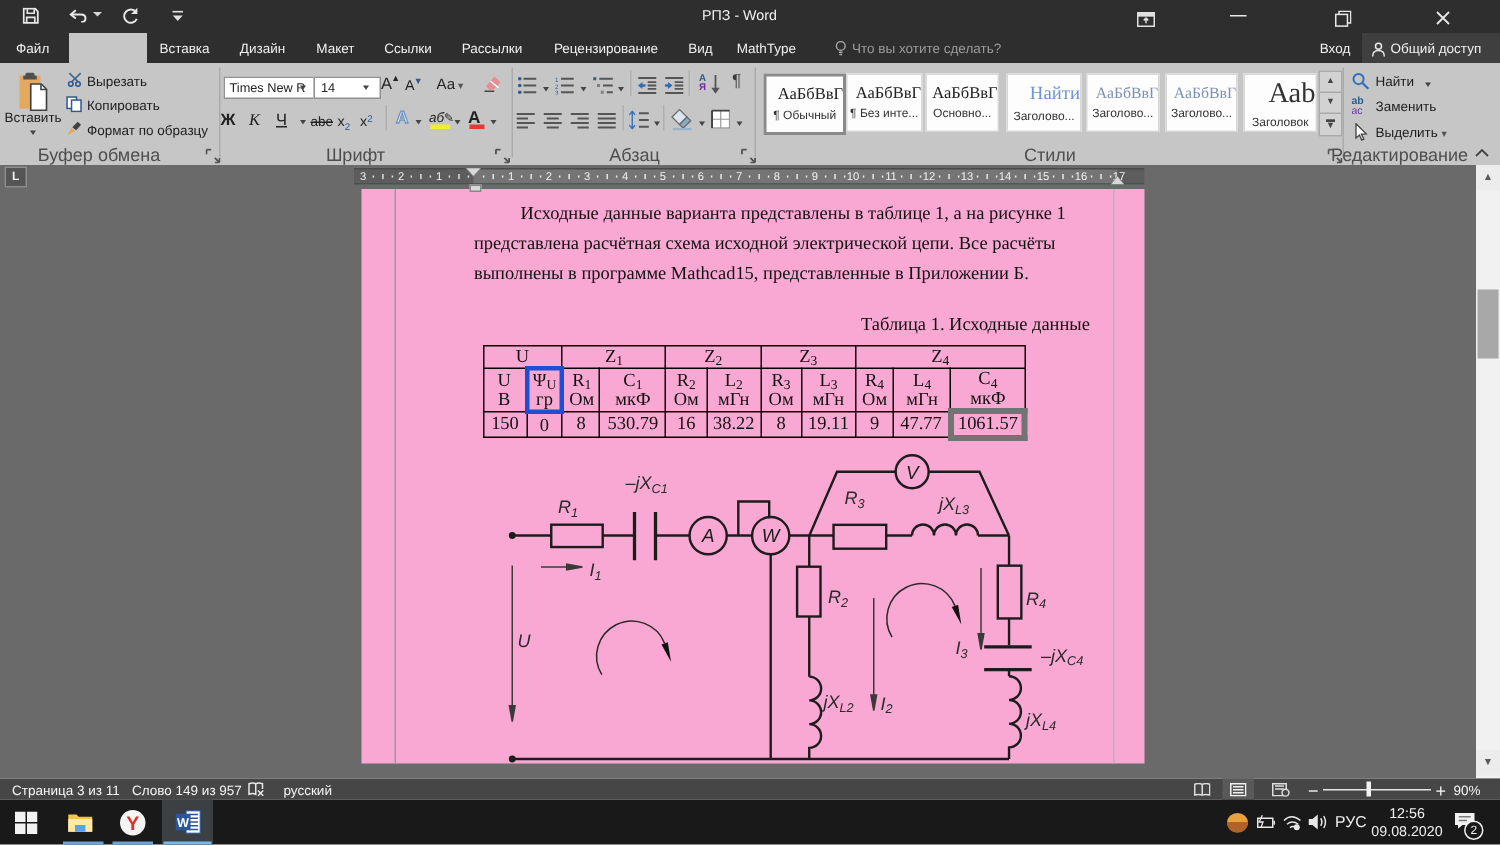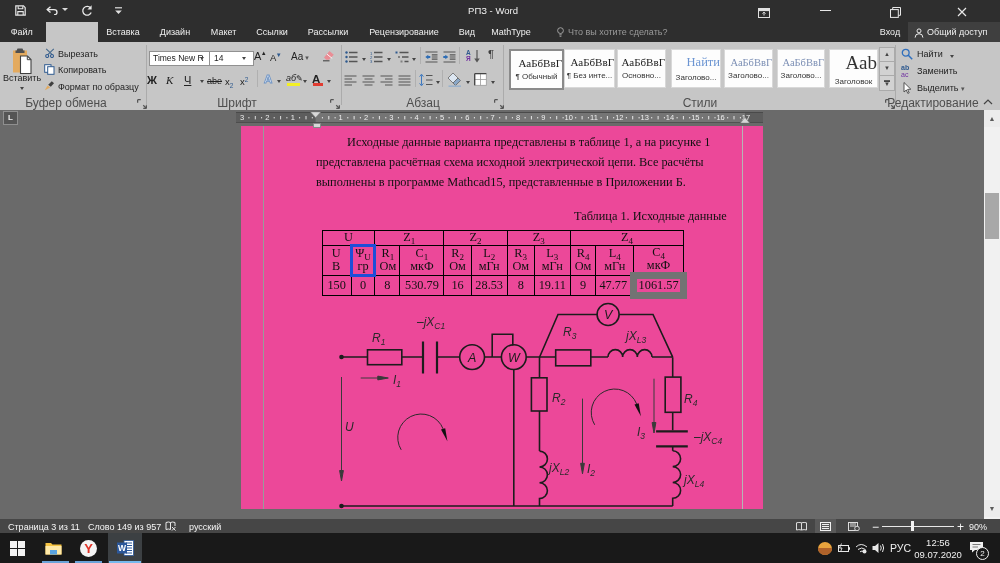--- a/index.html
+++ b/index.html
@@ -13,21 +13,21 @@
   
   #ribbon{left:0;top:42px;width:1000px;height:68px;background:#c6c6c6;}
   .gdiv{position:absolute;top:3px;width:1px;height:60px;background:#ababab;}
   .glabel{position:absolute;top:54px;height:12px;font-size:12px;color:#4e4e4e;text-align:center;}
   .launch{position:absolute;top:55px;width:10px;height:10px;}
   .stcard{position:absolute;top:7px;height:37px;background:#fdfdfd;border:1px solid #dcdcdc;overflow:hidden;text-align:center;}
   .stex{font-size:11.5px;white-space:nowrap;font-family:'Liberation Serif',serif;text-align:right;}
   .stlab{font-size:8px;color:#333;margin-top:3px;white-space:nowrap;}
   
   #docarea{left:0;top:110px;width:1000px;height:409px;background:#6a6a6a;}
-  #page{position:absolute;left:241px;top:16px;width:522px;height:383px;background:#ec4899;}
+  #page{position:absolute;left:241px;top:16px;width:522px;height:383px;background:#f9a8d4;}
   
   #statusbar{left:0;top:519px;width:1000px;height:14px;background:#464646;color:#f5f5f5;font-size:9px;}
   
   #taskbar{left:0;top:533px;width:1000px;height:30px;background:#191919;}
   table sub{line-height:0;font-size:9px;vertical-align:-2.5px;}
   table td{overflow:hidden;}
 </style>
 </head>
 <body>
 <div class="abs" id="titlebar">
@@ -320,26 +320,26 @@
             <td style="border:1px solid #000;padding:0;">R<sub style="font-size:9px">4</sub><br>Ом</td>
             <td style="border:1px solid #000;padding:0;">L<sub style="font-size:9px">4</sub><br>мГн</td>
             <td style="border:1px solid #000;padding:0;">C<sub style="font-size:9px">4</sub><br>мкФ</td>
           </tr>
           <tr style="height:16.4px;line-height:13.5px">
             <td style="border:1px solid #000;padding:0;margin-left:22px;">150</td>
             <td style="border:1px solid #000;padding:0;">0</td>
             <td style="border:1px solid #000;padding:0;">8</td>
             <td style="border:1px solid #000;padding:0;">530.79</td>
             <td style="border:1px solid #000;padding:0;">16</td>
-            <td style="border:1px solid #000;padding:0;">28.53</td>
+            <td style="border:1px solid #000;padding:0;">38.22</td>
             <td style="border:1px solid #000;padding:0;">8</td>
             <td style="border:1px solid #000;padding:0;">19.11</td>
             <td style="border:1px solid #000;padding:0;">9</td>
             <td style="border:1px solid #000;padding:0;">47.77</td>
-            <td style="border:7px solid #737373;padding:0;margin-left:16px;">1061.57</td>
+            <td style="border:4px solid #737373;padding:0;margin-left:16px;">1061.57</td>
           </tr>
         </tbody>
       </table>
 <svg style="position:absolute;left:0;top:0" width="522" height="383" viewBox="0 0 522 383">
 <g fill="none" stroke="#1c1c1c" stroke-width="1.6">
 <path d="M100.5 231 H126.5 M160.8 231 H181 M197 231 H218.7 M243.5 231 H260.4 M285.2 231 H298.5 M298.5 231 H314.7 M349.8 231 H367 M411 231 H431.7"></path>
 <rect x="126.5" y="223.8" width="34.3" height="14.9"></rect>
 <path d="M182 215.4 V247.5 M196 215.4 V247.5" stroke-width="2.2"></path>
 <circle cx="231.1" cy="231.1" r="12.4"></circle>
 <path d="M251.2 231 V208.3 H271.8 V219.5"></path>
@@ -559,19 +559,19 @@
   <svg class="abs" style="left:855px;top:9px" width="13" height="12" viewBox="0 0 13 12">
     <path d="M1 5 Q6 0 12 5 M3 7.5 Q6.5 4.5 10.5 7.5 M5 9.8 Q7 8.2 9 9.8" fill="none" stroke="#e8e8e8" stroke-width="1"></path>
     <circle cx="9.5" cy="9.5" r="2" fill="#e8e8e8"></circle>
   </svg>
   <svg class="abs" style="left:872px;top:9px" width="13" height="12" viewBox="0 0 13 12">
     <path d="M0.5 4 H3 L6.5 1 V11 L3 8 H0.5 Z" fill="#e8e8e8"></path>
     <path d="M8.5 3.5 Q10 6 8.5 8.5 M10.5 2 Q12.8 6 10.5 10" fill="none" stroke="#e8e8e8" stroke-width="1"></path>
   </svg>
   <div class="abs" style="left:890px;top:8.5px;color:#f0f0f0;font-size:10.5px">РУС</div>
   <div class="abs" style="left:918px;top:3.5px;width:40px;color:#f0f0f0;font-size:9.5px;text-align:center">12:56</div>
-  <div class="abs" style="left:908px;top:16px;width:60px;color:#f0f0f0;font-size:9.5px;text-align:center">09.07.2020</div>
+  <div class="abs" style="left:908px;top:16px;width:60px;color:#f0f0f0;font-size:9.5px;text-align:center">09.08.2020</div>
   <svg class="abs" style="left:969px;top:8px" width="15" height="12" viewBox="0 0 15 12">
     <path d="M1 1 H14 V9 H6 L3 11.5 V9 H1 Z" fill="#f0f0f0"></path>
     <path d="M3.5 3.5 H11.5 M3.5 6 H9" stroke="#7a7a7a" stroke-width="1"></path>
   </svg>
   <div class="abs" style="left:976px;top:14px;width:11px;height:11px;border-radius:50%;background:#191919;border:1px solid #f0f0f0;color:#f0f0f0;font-size:8px;text-align:center;line-height:11px">2</div>
 </div>
 
 </body></html>

